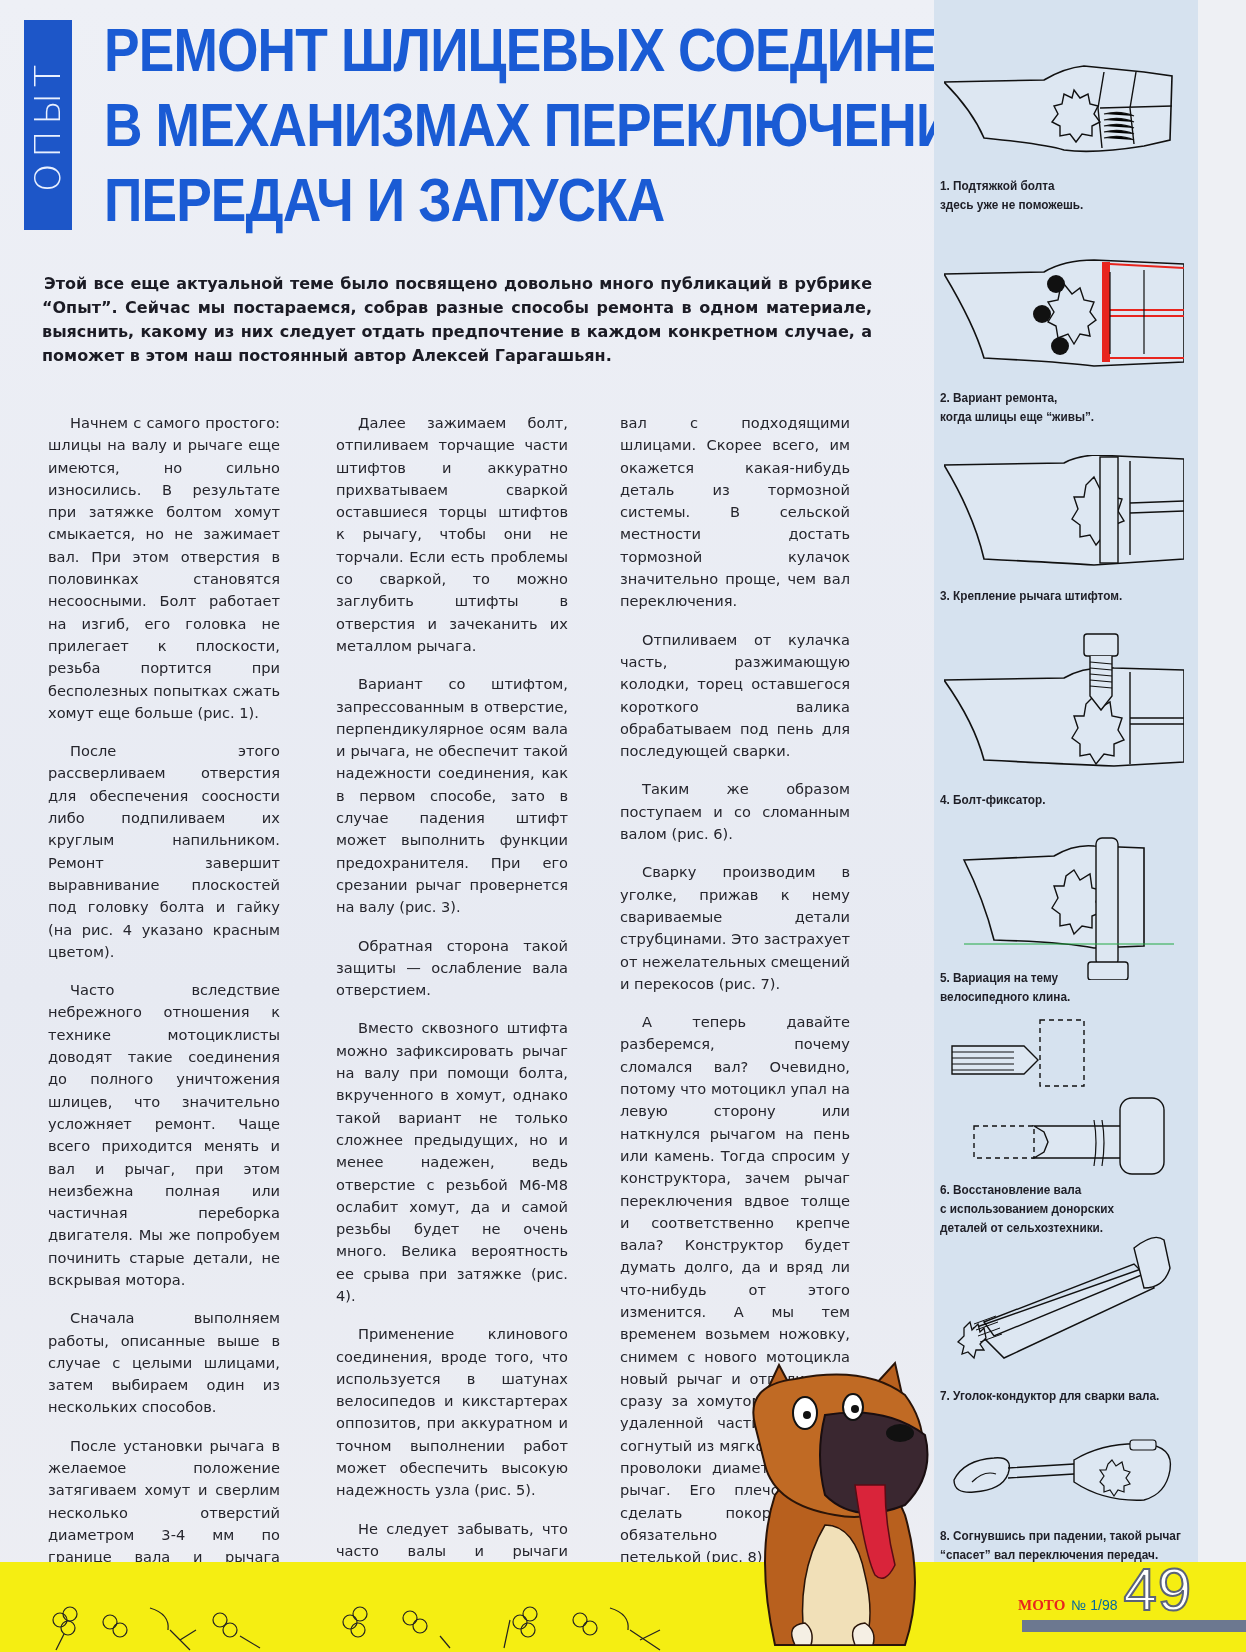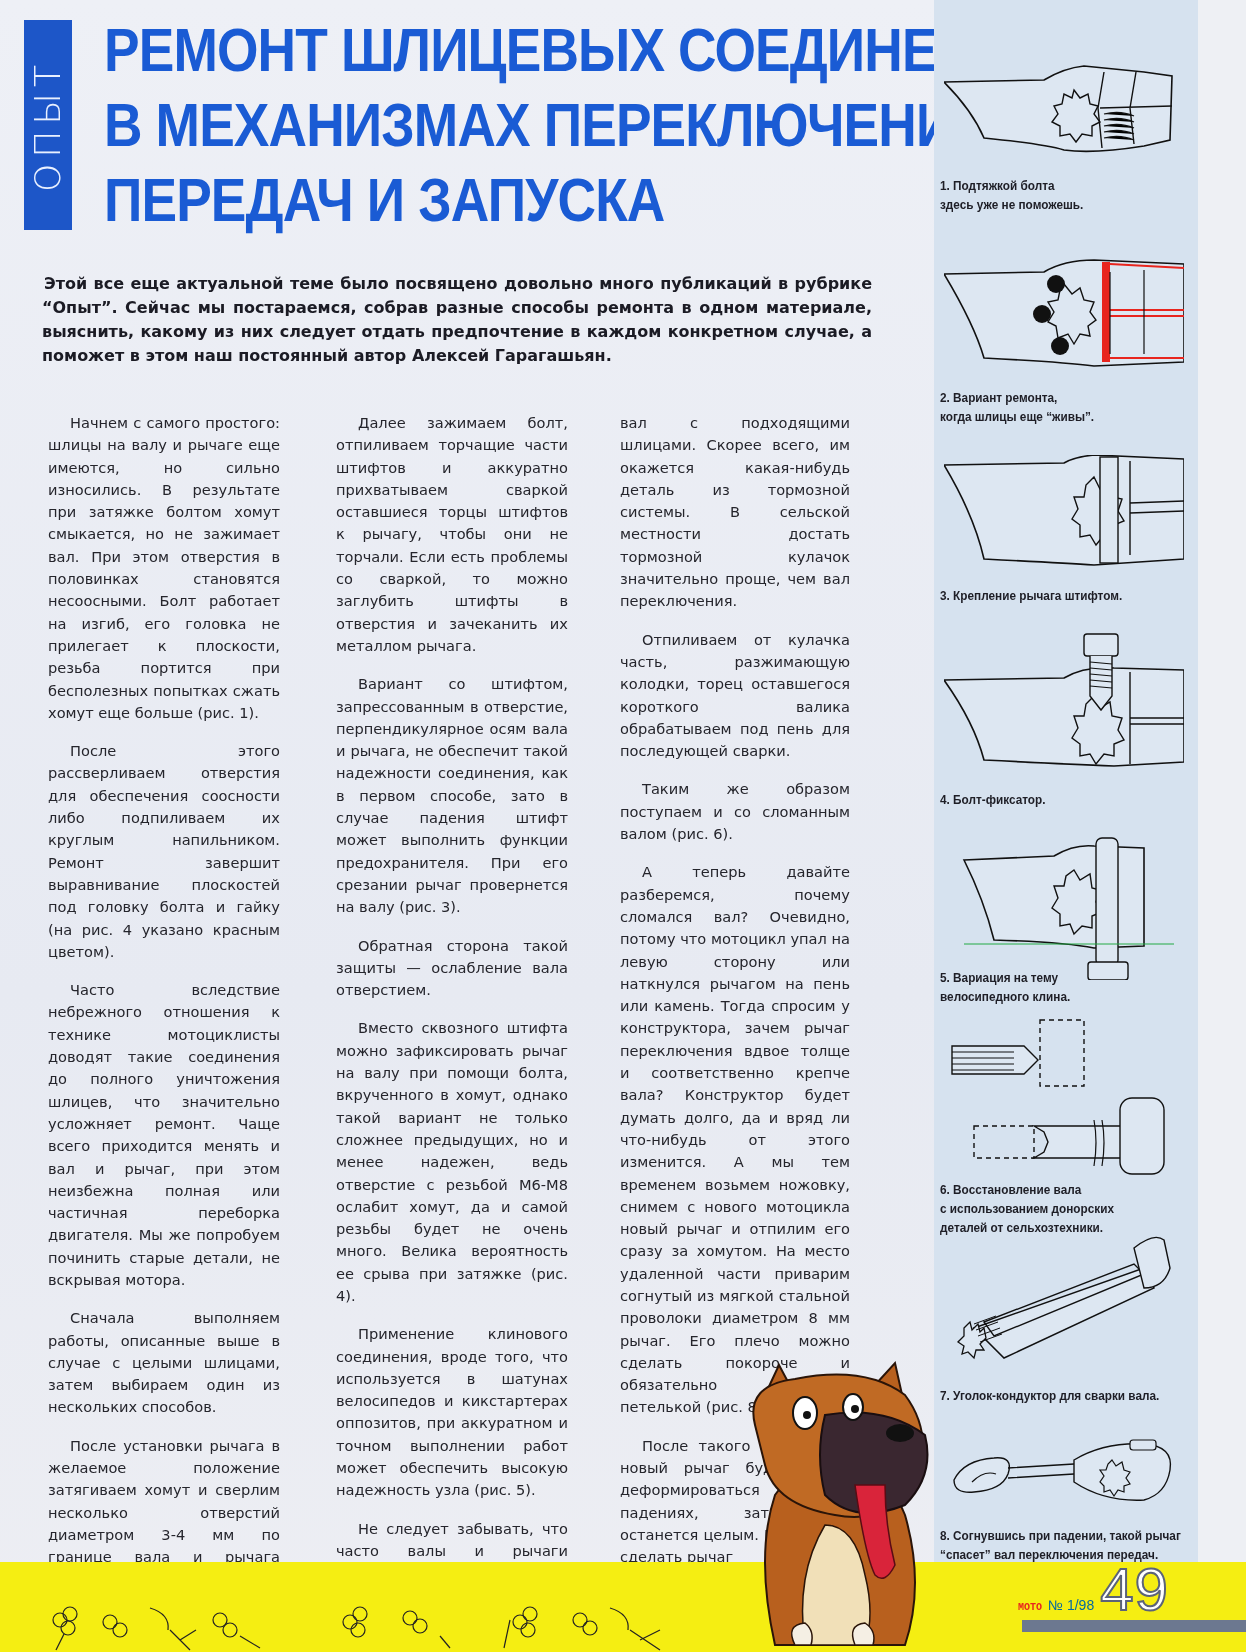--- a/index.html
+++ b/index.html
@@ -16,21 +16,21 @@
   .c2{left:320px;width:264px;}
   .c3{left:604px;width:262px;}
   .c3 p.narrow{width:155px;}
   .sidebar{position:absolute;left:934px;top:0;width:264px;height:1562px;background:#d6e2ef;}
   .sidebar-edge{position:absolute;left:1198px;top:0;width:48px;height:1562px;background:#eef0f4;}
   .fig{position:absolute;left:944px;width:240px;}
   .cap{position:absolute;left:940px;font-family:"Liberation Sans",sans-serif;font-weight:bold;font-size:13.4px;line-height:19px;color:#1e1e26;transform:scaleX(0.88);transform-origin:left top;white-space:nowrap;}
   .footer{position:absolute;left:0;top:1562px;width:1246px;height:90px;background:#f5ee12;}
   .footer-bar{position:absolute;left:1022px;top:1620px;width:224px;height:12px;background:#6c7890;}
   .folio{position:absolute;left:1018px;top:1566px;display:flex;align-items:baseline;gap:6px;}
-  .folio .mag{color:#e8251e;font-family:Liberation Mono, monospace;font-weight:bold;font-size:10px;}
+  .folio .mag{color:#e8251e;font-family:Liberation Serif, serif;font-weight:bold;font-size:15px;}
   .folio .issue{color:#0369a1;font-family:"Liberation Sans",sans-serif;font-size:14px;}
   .folio .num{color:#ffffff;font-family:"Liberation Sans",sans-serif;font-size:60px;line-height:48px;-webkit-text-stroke:2px #5b6378;letter-spacing:1px;}
   .doodles{position:absolute;left:20px;top:1600px;width:880px;height:52px;}
   .dog{position:absolute;left:735px;top:1355px;width:200px;height:297px;}
   .end-rule{display:inline-block;width:38px;border-bottom:1.5px solid #222;margin-left:10px;vertical-align:middle;}
 </style>
 </head>
 <body>
 
 <div class="page-bg"></div>
@@ -187,20 +187,21 @@
   <p>Применение клинового соединения, вроде того, что используется в шатунах велосипедов и кикстартерах оппозитов, при аккуратном и точном выполнении работ может обеспечить высокую надежность узла (рис. 5).</p>
   <p>Не следует забывать, что часто валы и рычаги переключения передач имеют такие же шлицы, как и рычаги и кулачки тормозов. Поэтому при поломке рычага переключения или его полной утрате в пути можно дотянуть до дома, закрепив на валу рычаг тормоза.</p>
   <p>Таким образом, мы подошли к следующей группе неисправностей — полному разрушению деталей шлицевых соединений.</p>
 
 </div>
 
 <div class="col c3">
   <p style="text-indent:0">вал с подходящими шлицами. Скорее всего, им окажется какая-нибудь деталь из тормозной системы. В сельской местности достать тормозной кулачок значительно проще, чем вал переключения.</p>
   <p>Отпиливаем от кулачка часть, разжимающую колодки, торец оставшегося короткого валика обрабатываем под пень для последующей сварки.</p>
   <p>Таким же образом поступаем и со сломанным валом (рис. 6).</p>
+  <p>Сварку производим в уголке, прижав к нему свариваемые детали струбцинами. Это застрахует от нежелательных смещений и перекосов (рис. 7).</p>
   <p>А теперь давайте разберемся, почему сломался вал? Очевидно, потому что мотоцикл упал на левую сторону или наткнулся рычагом на пень или камень. Тогда спросим у конструктора, зачем рычаг переключения вдвое толще и соответственно крепче вала? Конструктор будет думать долго, да и вряд ли что-нибудь от этого изменится. А мы тем временем возьмем ножовку, снимем с нового мотоцикла новый рычаг и отпилим его сразу за хомутом. На место удаленной части приварим согнутый из мягкой стальной проволоки диаметром 8 мм рычаг. Его плечо можно сделать покороче и обязательно загнуть петелькой (рис. 8).</p>
   <p>После такого облегчения новый рычаг будет легко деформироваться при падениях, зато вал останется целым. Еще лучше сделать рычаг</p>
 </div>
 
 <div class="footer"></div>
 <svg class="doodles" viewBox="0 0 880 52">
   <g fill="none" stroke="#222" stroke-width="1.2">
     <circle cx="40" cy="20" r="7"></circle>
       <circle cx="50" cy="14" r="7"></circle>
       <circle cx="48" cy="28" r="7"></circle>

